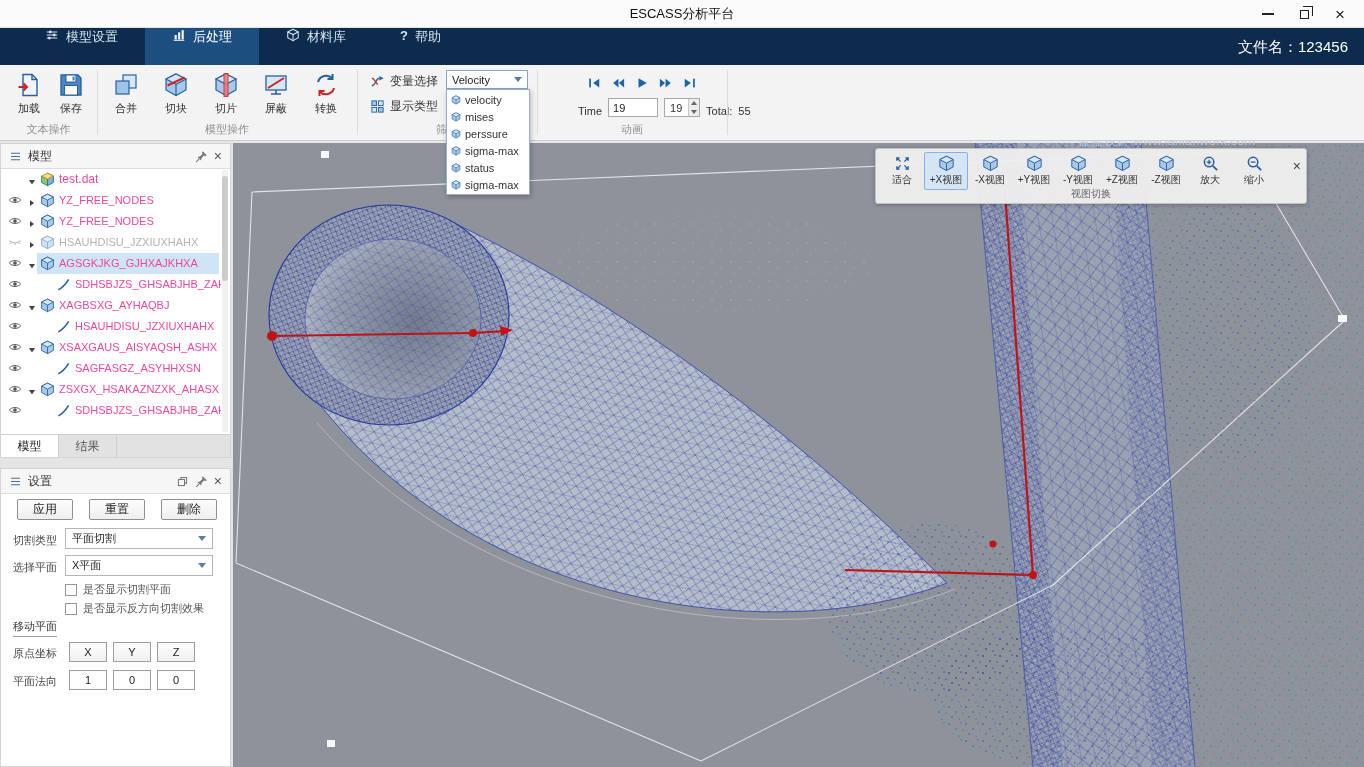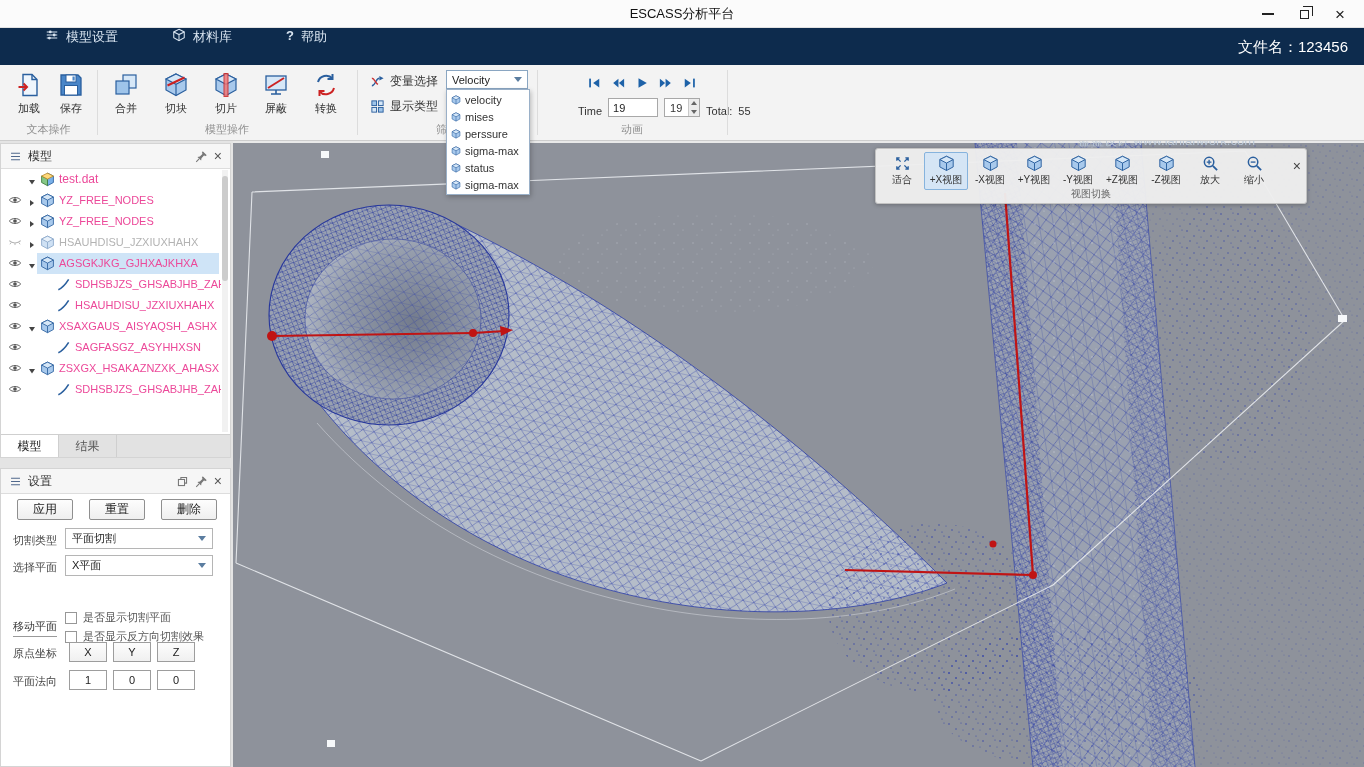--- a/index.html
+++ b/index.html
@@ -77,21 +77,21 @@
   .tree-thumb { position:absolute; top:6px; height:105px; width:6px; background:#cccccc; border-radius:3px; }
   .ptabs { position:absolute; left:0; right:0; bottom:0; height:23px; background:#e2e2e2; border-top:1px solid #cfcfcf; display:flex; }
   .ptab { width:58px; display:flex; align-items:center; justify-content:center; font-size:12px; color:#555; border-right:1px solid #cfcfcf; }
   .ptab.active { background:#fff; color:#222; }
 
   
   .sp-btn { position:absolute; top:30px; width:56px; height:21px; background:linear-gradient(#fdfdfd,#efefef); border:1px solid #8f8f8f; border-radius:2px; font-size:12px; color:#222; display:flex; align-items:center; justify-content:center; }
   .s-label { position:absolute; left:12px; font-size:11px; color:#444; }
   .scombo { position:absolute; left:64px; width:148px; height:21px; background:#fff; border:1px solid #b5b5b5; display:flex; align-items:center; padding:0 6px; font-size:11px; color:#222; }
   .scombo .caret { margin-left:auto; width:0; height:0; border-left:4px solid transparent; border-right:4px solid transparent; border-top:5px solid #5b7da0; }
-  .scheck { position:absolute; left:64px; display:flex; align-items:center; gap:6px; font-size:11px; color:#555;margin-top:28px; }
+  .scheck { position:absolute; left:64px; display:flex; align-items:center; gap:6px; font-size:11px; color:#555; }
   .cbox { width:12px; height:12px; background:#fff; border:1px solid #979797; display:inline-block; }
   .sp-section { position:absolute; left:12px; top:150px; font-size:11px; color:#333; padding-bottom:2px; border-bottom:1px solid #9a9a9a; }
   .axis-box { position:absolute; width:38px; height:20px; border:1px solid #9d9d9d; background:linear-gradient(#fdfdfd,#f0f0f0); font-size:11px; color:#222; display:flex; align-items:center; justify-content:center; }
   .axis-input { position:absolute; width:38px; height:20px; border:1px solid #9d9d9d; background:#fff; font-size:11px; color:#222; text-align:center; font-family:inherit; }
 
   
   .viewport { position:absolute; left:233px; top:143px; right:0; bottom:0; background:#8e929b; overflow:hidden; }
   .scene { position:absolute; inset:0; width:100%; height:100%; }
   .watermark { position:absolute; left:1078px; top:132px; font-size:13px; color:rgba(187,200,216,.95); z-index:6; white-space:nowrap; }
 
@@ -266,20 +266,26 @@
     </div>
   </div>
 
   <div class="menubar">
     <div class="menu-item">
       <svg>
           <use href="#i-sliders"></use>
         </svg>
       <span>模型设置</span>
     </div>
+    <div class="menu-item active">
+      <svg>
+          <use href="#i-post"></use>
+        </svg>
+      <span>后处理</span>
+    </div>
     <div class="menu-item">
       <svg>
           <use href="#i-matlib"></use>
         </svg>
       <span>材料库</span>
     </div>
     <div class="menu-item">
       <span class="menu-q">?</span>
       <span>帮助</span>
     </div>
@@ -515,20 +521,32 @@
         <span class="t-lab">AGSGKJKG_GJHXAJKHXA</span>
       </div>
       <div class="trow lvl2">
         <span class="t-eye"><svg width="14" height="14">
               <use href="#i-eye"></use>
             </svg></span>
         <span class="t-ic"><svg width="15" height="15">
               <use href="#i-edge"></use>
             </svg></span>
         <span class="t-lab">SDHSBJZS_GHSABJHB_ZAHU</span>
+      </div>
+      <div class="trow lvl1">
+        <span class="t-eye"><svg width="14" height="14">
+              <use href="#i-eye"></use>
+            </svg></span>
+        <span class="t-car"><svg width="8" height="8">
+              <use href="#i-car-d"></use>
+            </svg></span>
+        <span class="t-ic"><svg width="15" height="15">
+              <use href="#i-cube"></use>
+            </svg></span>
+        <span class="t-lab">XAGBSXG_AYHAQBJ</span>
       </div>
       <div class="trow lvl2">
         <span class="t-eye"><svg width="14" height="14">
               <use href="#i-eye"></use>
             </svg></span>
         <span class="t-ic"><svg width="15" height="15">
               <use href="#i-edge"></use>
             </svg></span>
         <span class="t-lab">HSAUHDISU_JZXIUXHAHX</span>
       </div>

